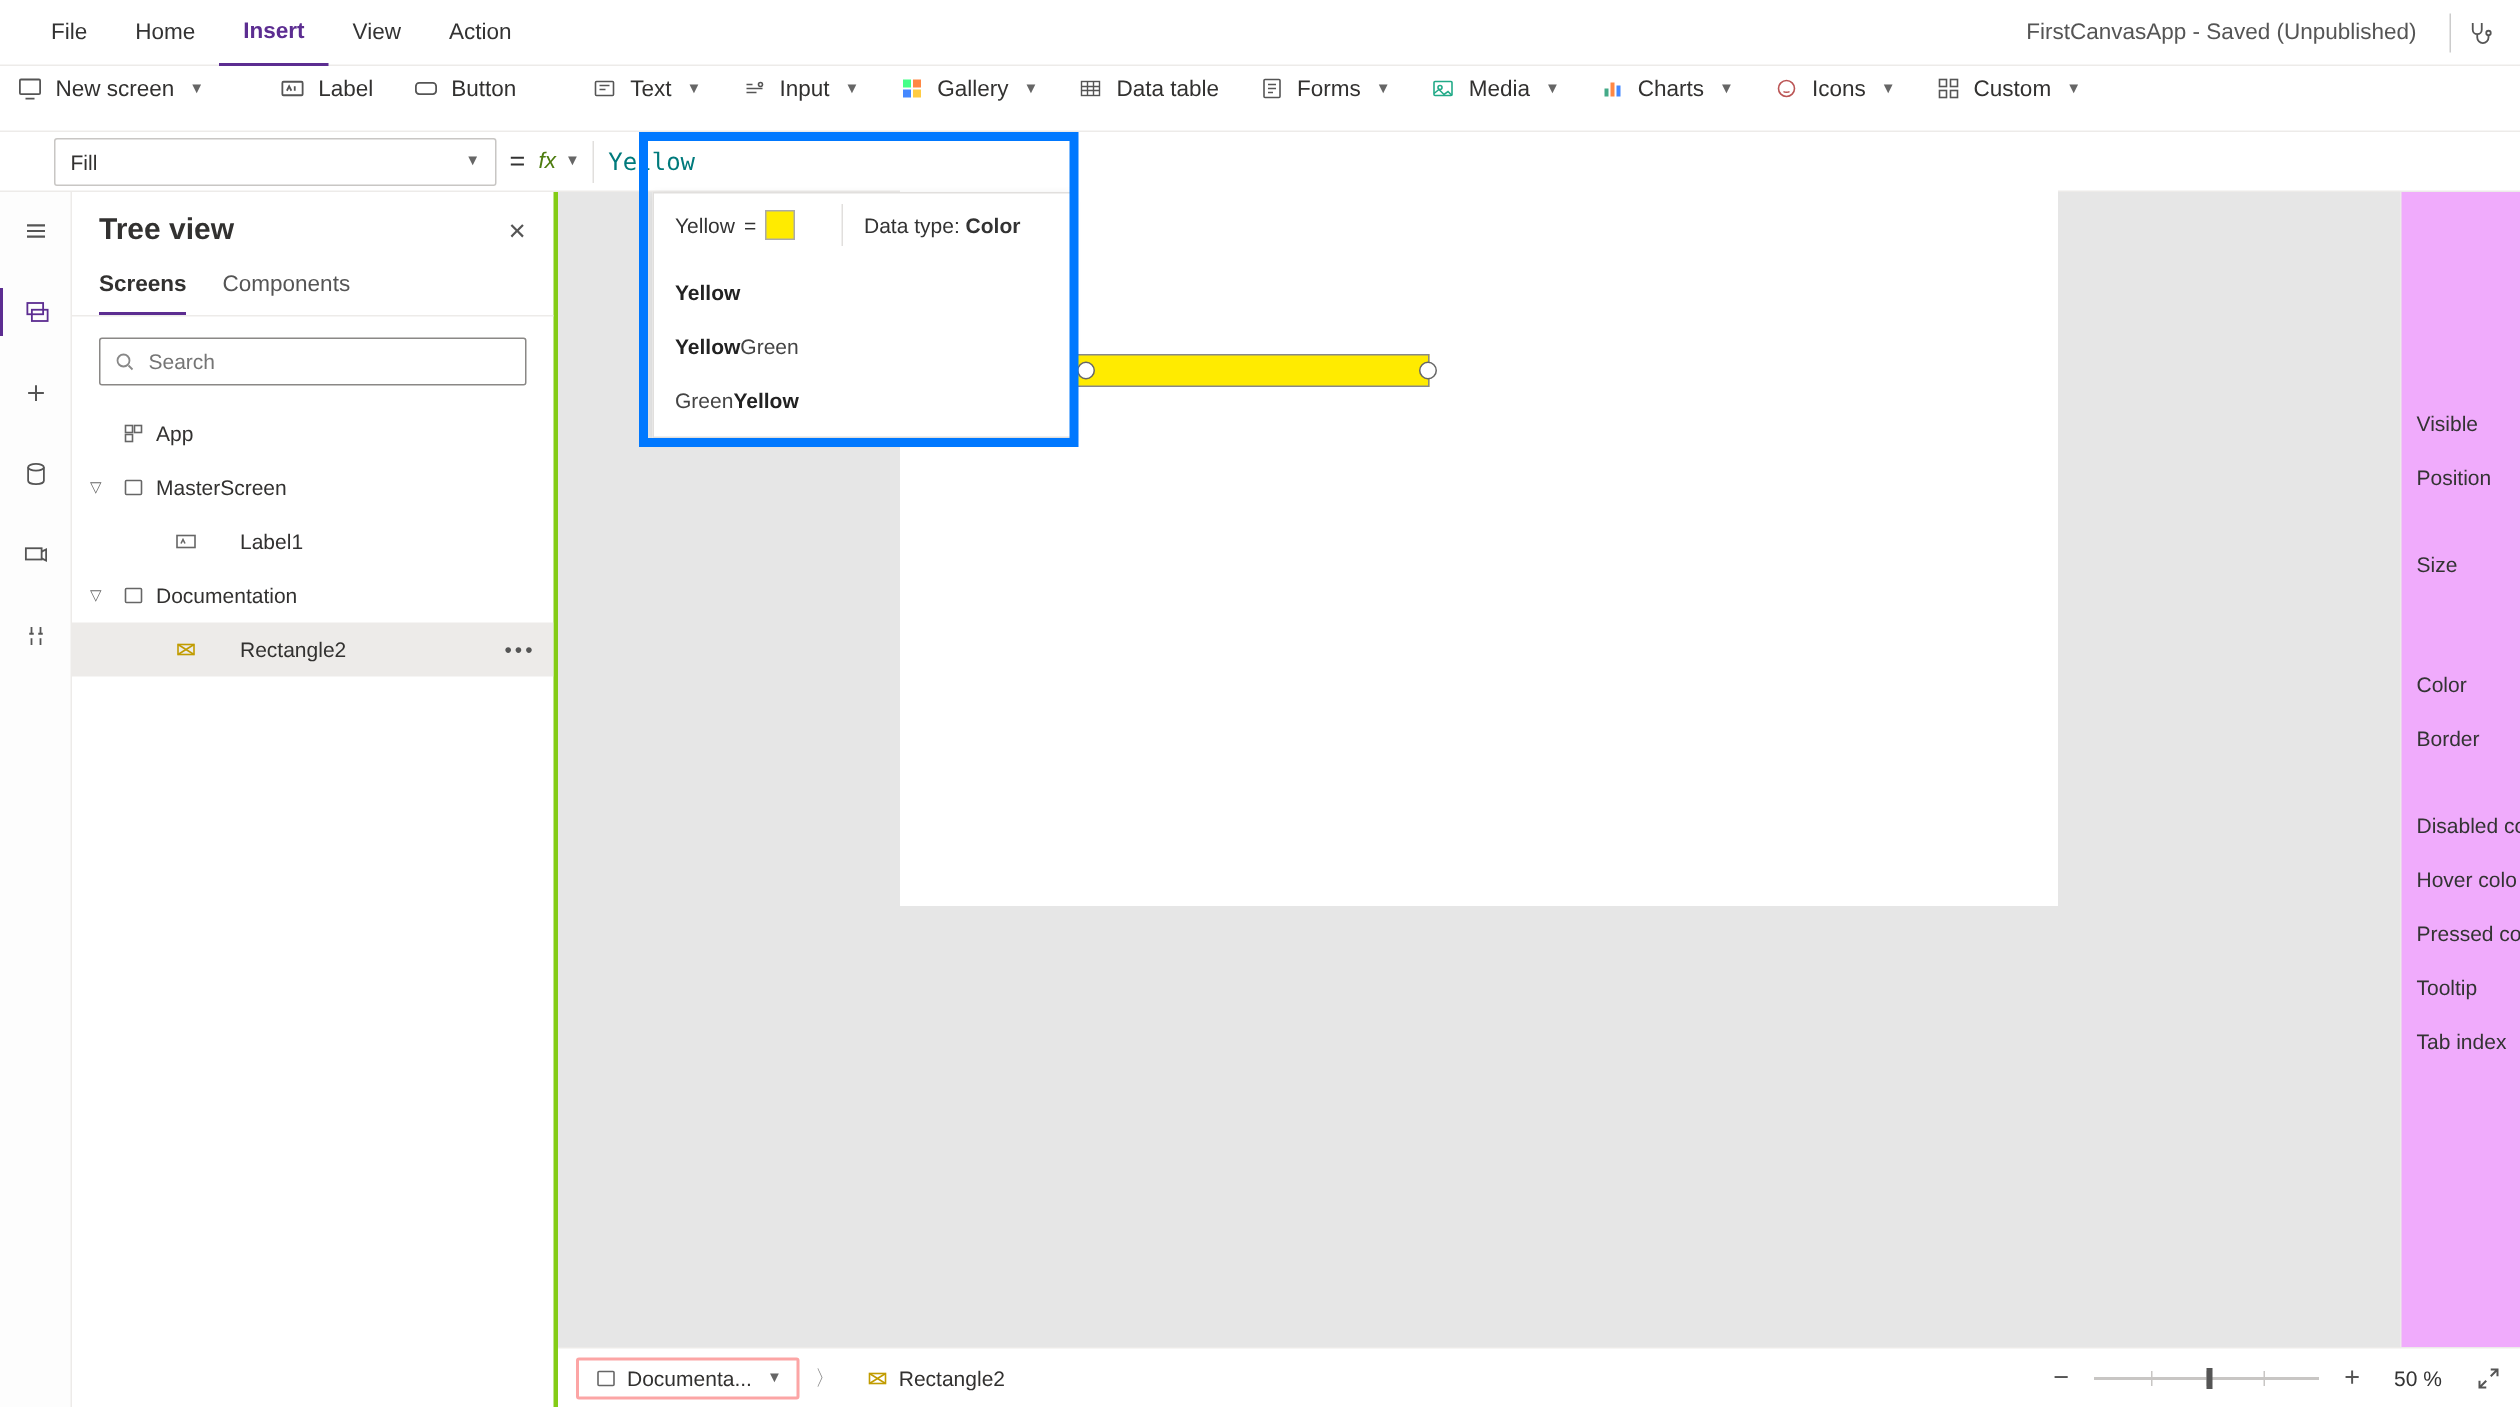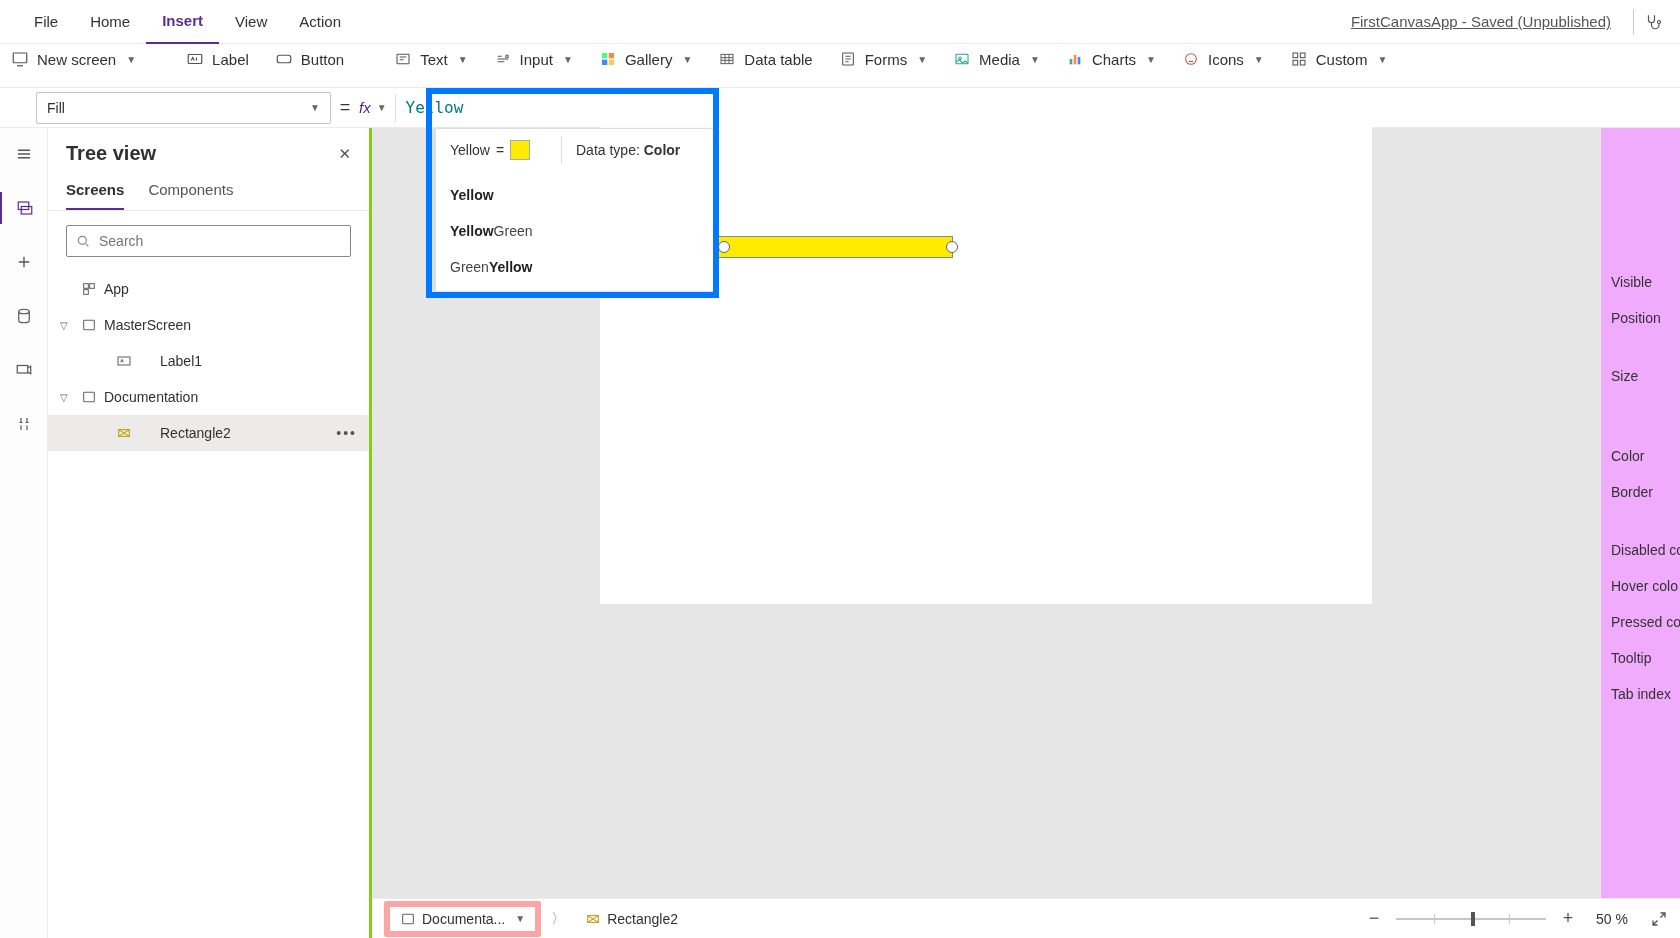--- a/index.html
+++ b/index.html
@@ -3,37 +3,37 @@
 <meta charset="utf-8">
 <style>
 * { margin: 0; padding: 0; box-sizing: border-box; font-family: "Segoe UI", Arial, sans-serif; }
 body { width: 1680px; height: 938px; background: #fff; overflow: hidden; color: #323130; font-size: 14px; }
 
 
 .menubar { height: 44px; display: flex; align-items: center; padding: 0 18px; border-bottom: 1px solid #edebe9; }
 .menubar .menu-item { padding: 0 16px; height: 44px; display: flex; align-items: center; cursor: pointer; color: #333; font-size: 15px; }
 .menubar .menu-item.active { color: #5c2d91; border-bottom: 2px solid #5c2d91; font-weight: 600; }
 .menubar .spacer { flex: 1; }
-.menubar .title { color: #555; font-size: 15px; padding-right: 12px; text-decoration: underline; }
+.menubar .title { color: #555; font-size: 15px; padding-right: 12px; }
 .menubar .divider { width: 1px; height: 26px; background: #ccc; margin: 0 10px; }
 .menubar .steth-icon { color: #555; font-size: 18px; }
 
 
 .ribbon { height: 44px; display: flex; align-items: flex-start; padding: 0 1px; border-bottom: 1px solid #edebe9; gap: 6px; }
 .ribbon-item { display: flex; align-items: center; gap: 8px; padding: 6px 10px; cursor: pointer; color: #323130; font-size: 15px; border-radius: 2px; }
 .ribbon-sep { width: 18px; }
 .ribbon-icon { width: 18px; height: 18px; display: inline-flex; align-items: center; justify-content: center; }
 .chev { font-size: 10px; color: #666; margin-left: 2px; }
 
 
 .formula-row { height: 40px; display: flex; align-items: center; border-bottom: 1px solid #edebe9; }
 .prop-dropdown { width: 295px; height: 32px; margin-left: 36px; border: 1px solid #c8c6c4; border-radius: 2px; display: flex; align-items: center; padding: 0 10px; justify-content: space-between; cursor: pointer; }
 .equals { width: 28px; text-align: center; font-size: 18px; color: #333; }
 .fx-wrap { display: flex; align-items: center; gap: 4px; padding-right: 8px; }
-.fx-label { font-style: italic; font-size: 15px; color: #4c1d95; }
+.fx-label { font-style: italic; font-size: 15px; color: #4d7c0f; }
 .formula-input-wrap { flex: 1; height: 40px; display: flex; align-items: center; padding-left: 10px; }
 .formula-text { font-family: Consolas, monospace; font-size: 16px; color: #007a7c; }
 
 
 .ac-highlight { position: absolute; left: 426px; top: 88px; width: 293px; height: 210px; border: 6px solid #0078ff; pointer-events: none; z-index: 50; }
 
 
 .ac-panel { position: absolute; left: 435px; top: 128px; width: 280px; background: #fff; border: 1px solid #e1dfdd; box-shadow: 0 2px 6px rgba(0,0,0,0.1); z-index: 40; }
 .ac-header { display: flex; align-items: center; height: 42px; }
 .ac-left { display: flex; align-items: center; gap: 6px; padding: 0 14px; flex: 0 0 125px; color:#333; }
@@ -84,21 +84,21 @@
 .h-r { right: -6px; top: 50%; transform: translateY(-50%);} 
 .h-m { left: 50%; top: 50%; transform: translate(-50%,-50%);} 
 
 
 .props-panel { width: 80px; border-left: 1px solid #edebe9; padding: 16px 0 0 10px; background:#f0abfc; }
 .props-panel .prop-row { height: 36px; display: flex; align-items: center; color: #333; font-size: 14px; white-space:nowrap; }
 .props-panel .gap { height: 22px; }
 
 
 .statusbar { position: absolute; left: 372px; right: 0; bottom: 0; height: 40px; border-top: 1px solid #edebe9; background: #fff; display: flex; align-items: center; padding: 0 12px; gap: 8px; }
-.crumb { display: flex; align-items: center; gap: 6px; padding: 4px 10px; border: 6px solid #fca5a5; border-radius: 2px; cursor: pointer; font-size:14px;}
+.crumb { display: flex; align-items: center; gap: 6px; padding: 4px 10px; border: 2px solid #fca5a5; border-radius: 2px; cursor: pointer; font-size:14px;}
 .crumb .chev { margin-left:4px; }
 .crumb-sep { color: #888; margin: 0 2px; }
 .statusbar .spacer { flex: 1; }
 .zoom { display: flex; align-items: center; gap: 10px; }
 .zoom-btn { width: 24px; height: 24px; display: flex; align-items: center; justify-content: center; cursor: pointer; color: #555; font-size: 18px; }
 .zoom-track { width: 150px; height: 2px; background: #c8c6c4; position: relative; }
 .zoom-thumb { position: absolute; left: 50%; top: -6px; width: 4px; height: 14px; background: #555; }
 .zoom-track .tick { position:absolute; top:-4px; width:1px; height:10px; background:#c8c6c4; }
 .zoom-text { font-size: 14px; color: #333; margin-left:6px; }
 .expand-icon { margin-left: 12px; cursor: pointer; color: #555; }

